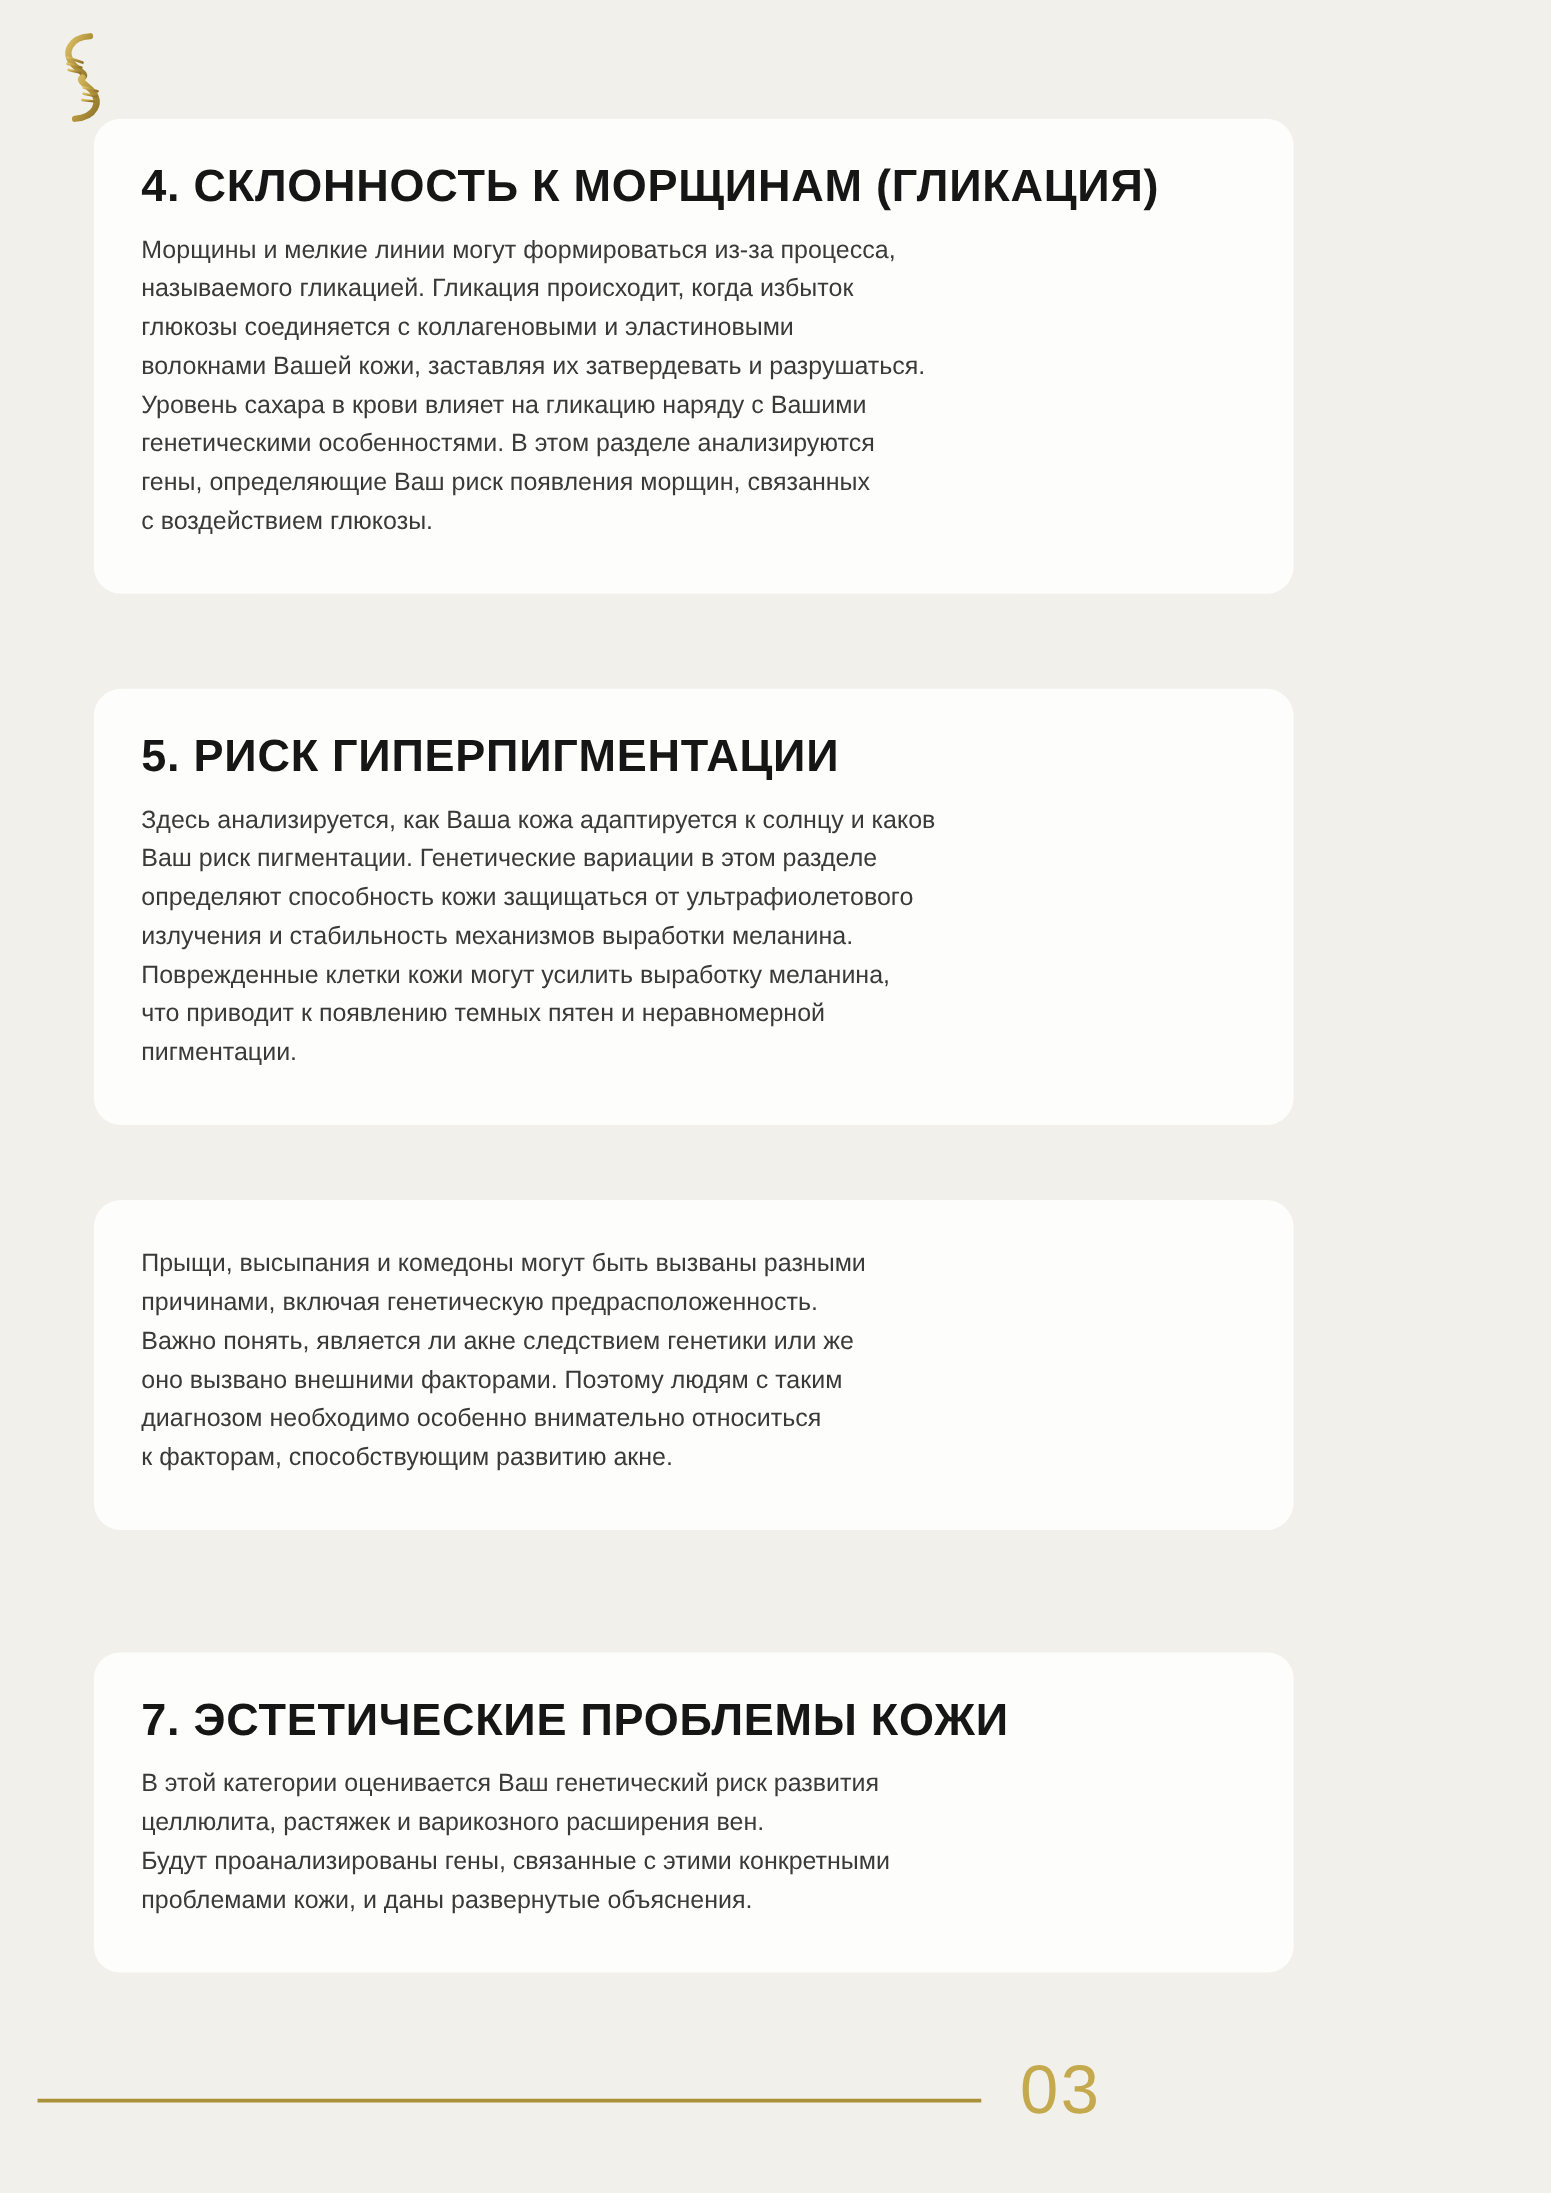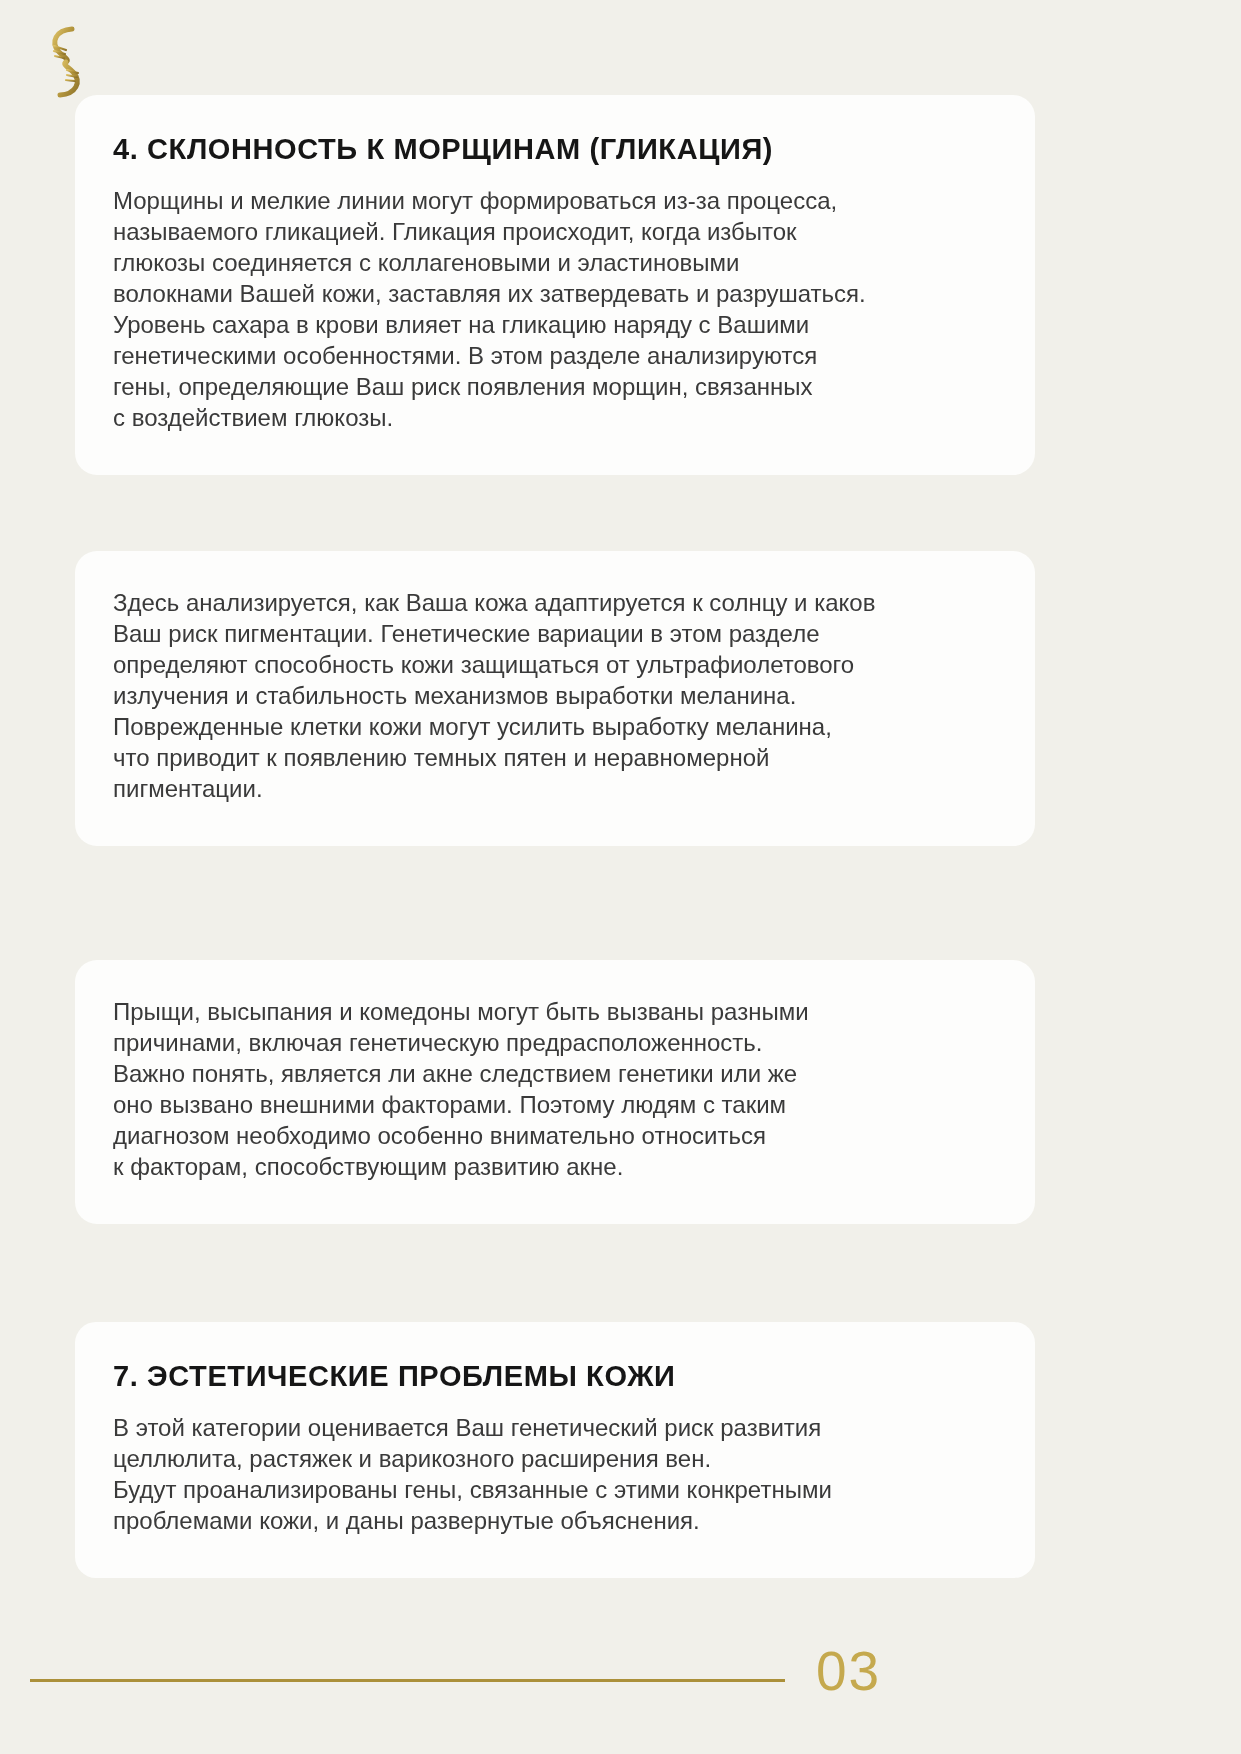--- a/index.html
+++ b/index.html
@@ -29,29 +29,29 @@
     background: #fdfdfc;
     border-radius: 22px;
     padding: 36px 40px 42px 38px;
   }
   .card-1 { top: 95px; }
   .card-2 { top: 551px; }
   .card-3 { top: 960px; }
   .card-4 { top: 1322px; border-radius: 21px; }
 
   .card h2 {
-    font-size: 29px;
+    font-size: 36px;
     line-height: 36px;
     font-weight: 700;
     letter-spacing: 0.6px;
     color: #161616;
     margin-bottom: 18px;
   }
   .card p {
-    font-size: 24px;
+    font-size: 20px;
     line-height: 31px;
     color: #3a3a3a;
     white-space: pre-line;
   }
 
   .footer-rule {
     position: absolute;
     left: 30px;
     top: 1679px;
     width: 755px;
@@ -100,20 +100,21 @@
 называемого гликацией. Гликация происходит, когда избыток
 глюкозы соединяется с коллагеновыми и эластиновыми
 волокнами Вашей кожи, заставляя их затвердевать и разрушаться.
 Уровень сахара в крови влияет на гликацию наряду с Вашими
 генетическими особенностями. В этом разделе анализируются
 гены, определяющие Ваш риск появления морщин, связанных
 с воздействием глюкозы.</p>
   </section>
 
   <section class="card card-2">
+    <h2>5. РИСК ГИПЕРПИГМЕНТАЦИИ</h2>
     <p>Здесь анализируется, как Ваша кожа адаптируется к солнцу и каков
 Ваш риск пигментации. Генетические вариации в этом разделе
 определяют способность кожи защищаться от ультрафиолетового
 излучения и стабильность механизмов выработки меланина.
 Поврежденные клетки кожи могут усилить выработку меланина,
 что приводит к появлению темных пятен и неравномерной
 пигментации.</p>
   </section>
 
   <section class="card card-3">

